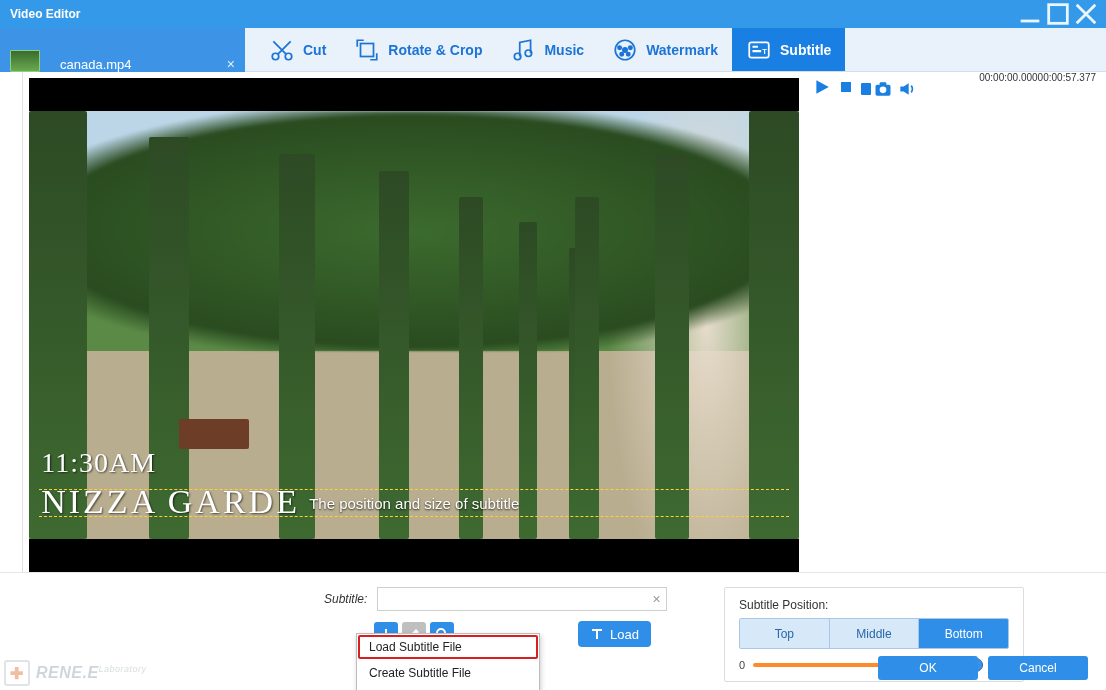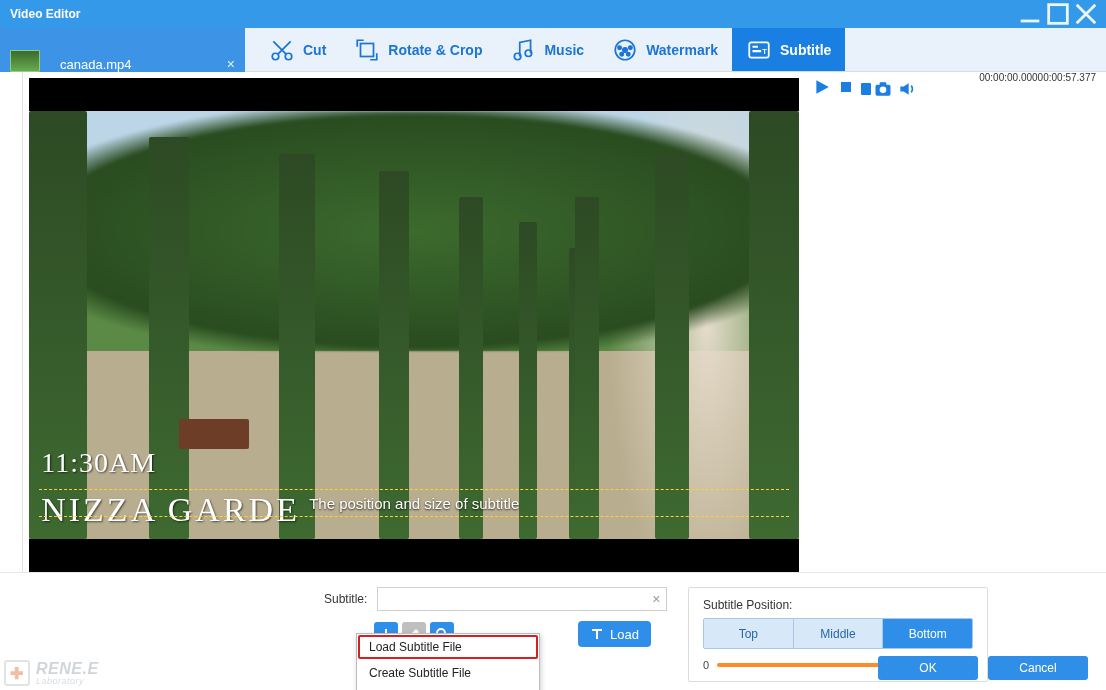--- a/index.html
+++ b/index.html
@@ -76,21 +76,21 @@
 }
 .bench{
   position:absolute; left:150px; bottom:90px; width:70px; height:30px;
   background:#6e3d28; border-radius:2px;
 }
 .overlay-txt {
   position: absolute; left: 12px; color: #fff; font-family: Georgia, serif;
   text-shadow: 1px 1px 2px rgba(0,0,0,.6);
 }
 .ov-time { bottom: 60px; font-size: 28px; letter-spacing: 1px; }
-.ov-title { bottom: 10px; font-size: 34px; letter-spacing: 3px; }
+.ov-title { bottom: 18px; font-size: 34px; letter-spacing: 3px; }
 .subtitle-overlay {
   position: absolute; left: 10px; right: 10px; bottom: 22px;
   border-top: 1px dashed #ffcf33; border-bottom: 1px dashed #ffcf33;
   height: 28px; display: flex; align-items: center; justify-content: center;
   color: #fff; font-size: 15px; text-shadow: 0 1px 2px rgba(0,0,0,.8);
   font-family: "Times New Roman", serif;
 }
 
 .controls {
   height: 34px; display: flex; align-items: center; gap: 8px;
@@ -108,21 +108,21 @@
 }
 .timecode{ font-size:10px; color:#333; }
 .right-ctrls{ display:flex; align-items:center; gap:4px; margin-left:4px; }
 .right-ctrls svg{ width:20px; height:20px; fill:#1a7ee2; cursor:pointer; }
 
 .footer {
   height: 118px; background: #fff; border-top: 1px solid #e6e6e6;
   display: flex; position: relative; padding: 14px 18px 8px 18px;
 }
 .footer-left { flex:1; display:flex; flex-direction:column; }
-.sub-row { display:flex; align-items:center; gap:10px; margin-left: 306px; }
+.sub-row { display:flex; align-items:center; gap:10px; margin-left: 306px; font-style: italic; }
 .sub-row label{ font-size:12px; color:#333; }
 .sub-input {
   width: 290px; height: 24px; border:1px solid #cfcfcf; background:#fff;
   padding: 0 22px 0 6px; font-size:12px; position:relative;
 }
 .sub-input .clear{ position:absolute; right:6px; top:3px; color:#9a9a9a; font-size:14px; cursor:pointer; }
 
 .icon-row{ display:flex; gap:4px; margin-left:356px; margin-top:10px; align-items:center; }
 .iconbtn{
   width:24px; height:24px; border-radius:3px; display:flex; align-items:center;
@@ -144,21 +144,21 @@
 }
 .dropdown .item{
   padding:6px 12px; font-size:12px; color:#222; cursor:pointer;
 }
 .dropdown .item.hl{
   outline:2px solid #d62020; outline-offset:-3px; border-radius:3px;
 }
 
 .footer-right{
   width:300px; border:1px solid #dcdcdc; border-radius:2px; padding:10px 14px 12px;
-  font-size:12px; color:#333; margin-right: 100px;
+  font-size:12px; color:#333; margin-right: 64px;
 }
 .pos-label{ margin-bottom:6px; }
 .pos-btns{ display:flex; border:1px solid #a9c7e6; border-radius:2px; overflow:hidden; height:31px; margin-bottom:10px; }
 .pos-btn{
   flex:1; display:flex; align-items:center; justify-content:center;
   background:#d7e8f9; color:#2a67a8; cursor:pointer; font-size:12px;
 }
 .pos-btn.active{ background:#2f8fe8; color:#fff; }
 .pos-btn + .pos-btn{ border-left:1px solid #a9c7e6; }
 
@@ -180,21 +180,21 @@
 
 .brand{
   position:absolute; left:4px; bottom:4px; display:flex; align-items:center; gap:6px;
   color:#a9b4bb; font-style:italic; font-weight:700; font-size:16px; letter-spacing:.5px;
   opacity:.55;
 }
 .brand .mark{
   width:26px; height:26px; border:2px solid #c7ced2; border-radius:3px;
   display:flex; align-items:center; justify-content:center; color:#e48a55; font-style:normal;
 }
-.brand .sub{ display:flex; flex-direction:column; line-height:1; }
+.brand .sub{ display:flex; line-height:1;text-align:center; }
 .brand .subsmall{ font-size:9px; font-weight:400; color:#b7c0c5; }
 </style>
 </head>
 <body>
 
 <div class="titlebar">
   <span class="title">Video Editor</span>
   <div class="winbtn">
       <svg viewBox="0 0 12 12">
         <path d="M2 9h8"></path>

